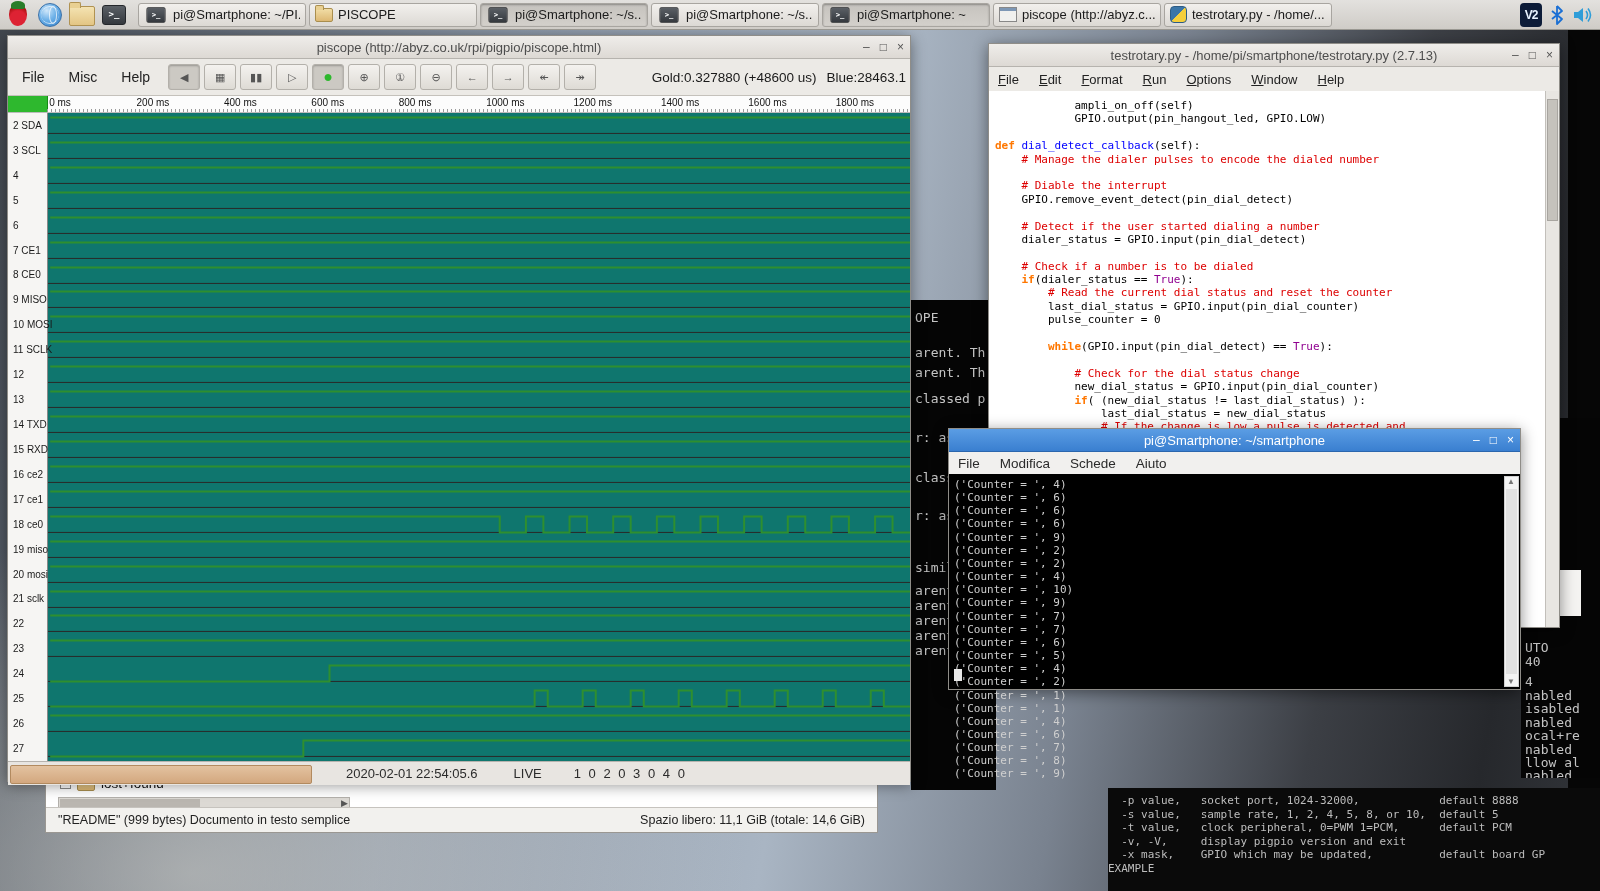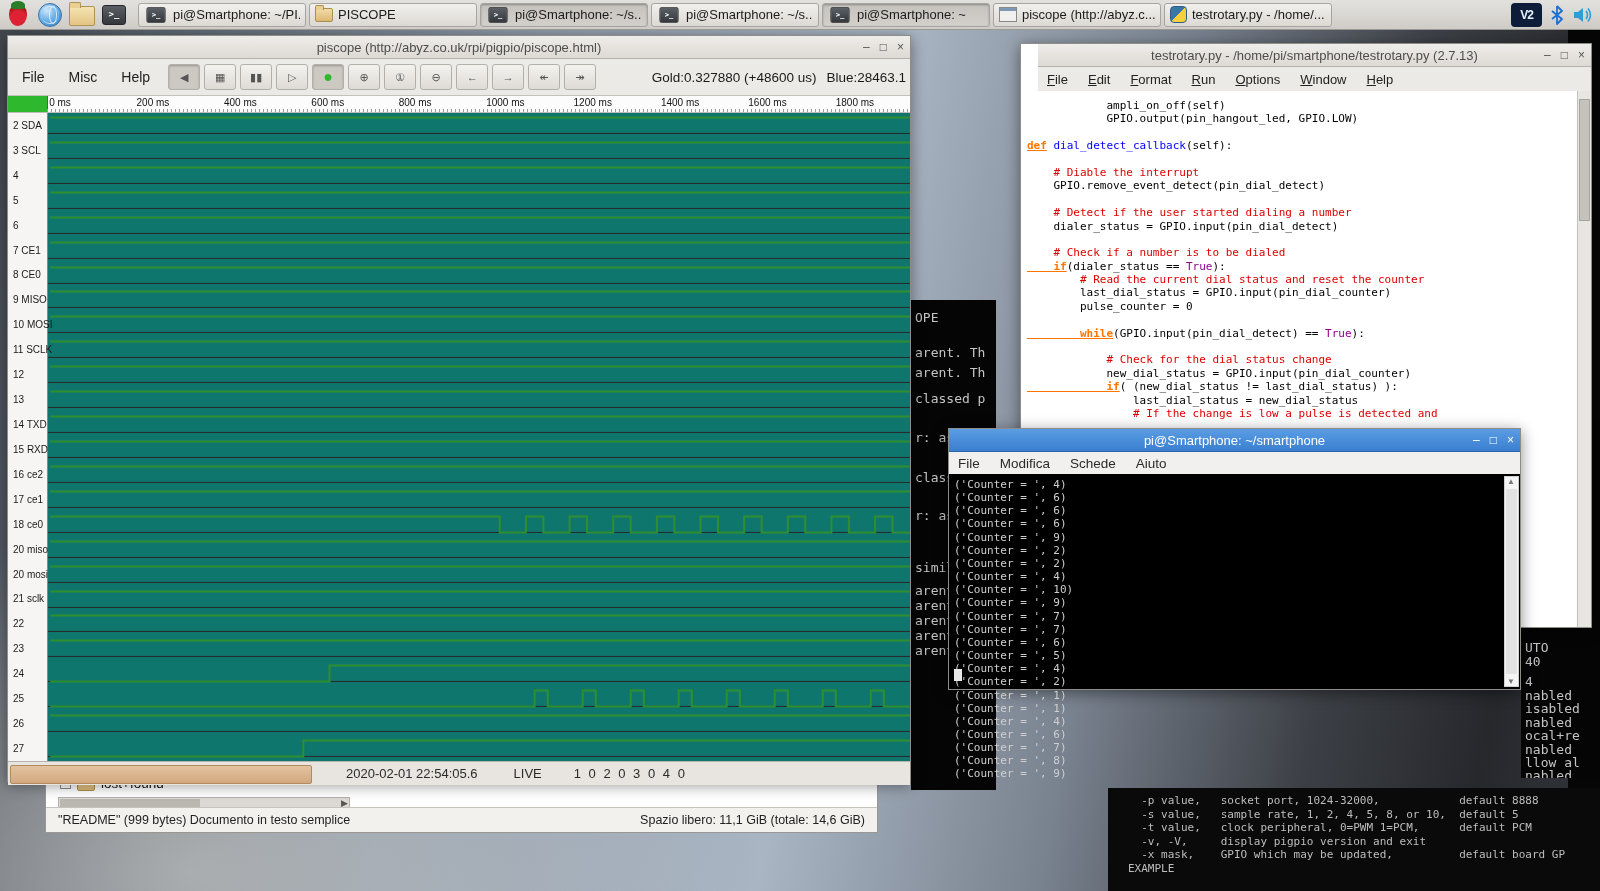--- a/index.html
+++ b/index.html
@@ -29,21 +29,21 @@
   .ic-files::before{content:"";position:absolute;left:-1px;top:-5px;width:10px;height:5px;background:#e9d092;border:1px solid #b09251;border-bottom:none;border-radius:2px 2px 0 0;}
   .ic-terminal{width:22px;height:18px;background:linear-gradient(#5b6066,#34383d);border:1px solid #24272b;border-radius:3px;color:#fff;
     font-family:"DejaVu Sans Mono",monospace;font-size:9px;font-weight:bold;line-height:17px;text-align:center;}
   .ic-terminal::before{content:">_";}
   .ic-sm{transform:scale(.8);}
   .ic-folder-sm{width:16px;height:12px;background:linear-gradient(#f1dda6,#ddb873);border:1px solid #a98e4e;border-radius:2px;position:relative;}
   .ic-folder-sm::before{content:"";position:absolute;left:-1px;top:-4px;width:7px;height:4px;background:#e9d092;border:1px solid #a98e4e;border-bottom:none;border-radius:2px 2px 0 0;}
   .ic-window{width:16px;height:13px;background:#f0f0ee;border:1px solid #888;position:relative;}
   .ic-window::before{content:"";position:absolute;left:0;right:0;top:0;height:3px;background:#7d97b5;}
   .ic-python{width:15px;height:15px;border-radius:4px;background:linear-gradient(135deg,#3b76a8 0 50%,#f5cf3c 50% 100%);border:1px solid #2d5c85;}
-  .ic-vnc{width:31px;height:24px;background:#0d1c38;border-radius:4px;color:#e8f3ff;font-weight:bold;font-size:12px;
+  .ic-vnc{width:22px;height:24px;background:#0d1c38;border-radius:4px;color:#e8f3ff;font-weight:bold;font-size:12px;
     display:flex;align-items:center;justify-content:center;letter-spacing:-1px;}
   
   .win{position:absolute;box-sizing:border-box;border:1px solid #8f8d88;box-shadow:0 3px 14px rgba(0,0,0,.45);background:#fff;}
   .titlebar{height:22px;display:flex;align-items:center;justify-content:center;position:relative;font-size:13px;color:#4d4d4d;
     background:linear-gradient(#efedea,#ddd9d4);border-bottom:1px solid #b6b3ae;}
   .titlebar .controls{position:absolute;right:6px;top:0;height:100%;display:flex;align-items:center;gap:10px;color:#555;font-size:12px;}
   .menubar{display:flex;align-items:center;gap:2px;font-size:13px;color:#222;background:#eceae6;}
   .menubar .mi{padding:3px 9px;}
   
   #piscope{left:7px;top:35px;width:904px;height:747px;background:#eceae6;z-index:10;}
@@ -76,48 +76,48 @@
   #fm{position:absolute;left:45px;top:772px;width:833px;height:61px;background:#fff;border:1px solid #9a9792;box-sizing:border-box;z-index:5;}
   #fm .tree-row{display:flex;align-items:center;gap:6px;padding:3px 0 0 14px;font-size:13.5px;color:#111;}
   .expander{width:9px;height:9px;border:1px solid #8a8a8a;background:#fff;position:relative;}
   .expander::before{content:"+";position:absolute;left:0px;top:-3.5px;font-size:10px;color:#444;}
   #fm .hscroll{position:absolute;left:12px;top:24px;width:290px;height:13px;background:#dcd9d4;border:1px solid #b3b0ab;}
   #fm .hthumb{position:absolute;left:1px;top:1px;width:140px;height:9px;background:#bab6b0;}
   #fm .harrow{position:absolute;right:1px;top:0px;font-size:9px;color:#555;}
   #fm .statusbar{position:absolute;left:0;right:0;bottom:0;height:24px;background:#f2f1ee;border-top:1px solid #c6c3be;
     display:flex;align-items:center;justify-content:space-between;padding:0 12px;font-size:12.5px;color:#222;}
   
-  #idle{left:1020px;top:43px;width:572px;height:585px;z-index:15;padding-left:17px;}
+  #idle{left:988px;top:43px;width:572px;height:585px;z-index:15;}
   #idle .menubar{height:24px;border-bottom:1px solid #c6c3be;background:#eceae6;}
   #idle .menubar .mi u{text-decoration:underline;}
   #idle-text{position:absolute;left:0;right:13px;top:47px;bottom:0;background:#fff;overflow:hidden;
     font-family:"DejaVu Sans Mono",monospace;font-size:11px;line-height:13.4px;color:#000;padding:8px 0 0 6px;}
   .code-line{white-space:pre;height:13.4px;}
-  .tok-k{color:#ff7700;font-weight:bold;text-decoration:underline;}
+  .tok-k{color:#ff7700;font-weight:bold;}
   .tok-c{color:#dd0000;}
   .tok-b{color:#900090;}
   .tok-d{color:#0000ff;}
   #idle-scroll{position:absolute;right:0;top:47px;width:13px;bottom:0;background:#e8e6e2;border-left:1px solid #c2bfba;}
   #idle-scroll .thumb{position:absolute;left:1px;right:1px;top:8px;height:120px;background:#c5c2bc;border:1px solid #a8a5a0;}
   
   #term{left:948px;top:428px;width:573px;height:262px;z-index:30;background:#000;}
   #term .titlebar{background:linear-gradient(#5b9de4,#3a7fd0);color:#fff;border-bottom:1px solid #2b66ad;}
   #term .titlebar .controls{color:#fff;}
   #term .menubar{height:22px;background:#f1f0ee;border-bottom:1px solid #cac7c2;font-size:13.5px;color:#2a2a2a;}
   #term-body{position:absolute;left:0;right:0;top:45px;bottom:0;background:#000;}
   #term-text{position:absolute;left:5px;top:4px;right:16px;bottom:0;font-family:"DejaVu Sans Mono",monospace;
     font-size:11px;line-height:13.15px;color:#cfcfcf;white-space:pre;}
   #term-cursor{position:absolute;left:5px;bottom:8px;width:8px;height:12px;background:#e8e8e8;}
   #term-scroll{position:absolute;right:1px;top:2px;width:13px;bottom:2px;background:#f4f4f4;border:1px solid #d0d0d0;}
   #term-scroll .up{position:absolute;top:0;left:2px;font-size:8px;color:#777;}
   #term-scroll .down{position:absolute;bottom:0;left:2px;font-size:8px;color:#777;}
   #term-scroll .thumb{position:absolute;left:1px;right:1px;top:12px;bottom:12px;background:#e2e2e2;}
   
   #help-term{position:absolute;left:1108px;top:788px;width:492px;height:103px;background:#0a0a0a;z-index:8;
-    font-family:"DejaVu Sans Mono",monospace;font-size:11px;line-height:13.5px;color:#bdbdbd;white-space:pre;padding:6px 0 0 20px;box-sizing:border-box;}
+    font-family:"DejaVu Sans Mono",monospace;font-size:11px;line-height:13.5px;color:#bdbdbd;white-space:pre;padding:6px 0 0 0;box-sizing:border-box;}
   
   .frag-strip{position:absolute;background:#050505;z-index:2;overflow:hidden;}
   #frag-left{left:911px;top:300px;width:85px;height:490px;}
   #frag-right{left:1521px;top:418px;width:79px;height:360px;}
   #frag-right .whitebox{position:absolute;left:0;top:152px;width:60px;height:46px;background:#f4f3f1;color:#222;
     font-family:"DejaVu Sans Mono",monospace;font-size:11px;padding:4px 0 0 6px;box-sizing:border-box;}
   #frag-right .whitebox .l2{margin-top:10px;font-family:"Liberation Sans",sans-serif;font-size:11px;}
   #rightcol{position:absolute;left:1568px;top:30px;width:32px;height:861px;background:#060606;z-index:1;}
   .frag{position:absolute;left:4px;font-family:"DejaVu Sans Mono",monospace;font-size:13px;color:#c4c4c4;white-space:pre;}
 </style>
@@ -275,21 +275,21 @@
           <div class="ch-label">9 MISO</div>
           <div class="ch-label">10 MOSI</div>
           <div class="ch-label">11 SCLK</div>
           <div class="ch-label">12</div>
           <div class="ch-label">13</div>
           <div class="ch-label">14 TXD</div>
           <div class="ch-label">15 RXD</div>
           <div class="ch-label">16 ce2</div>
           <div class="ch-label">17 ce1</div>
           <div class="ch-label">18 ce0</div>
-          <div class="ch-label">20 miso</div>
+          <div class="ch-label">19 miso</div>
           <div class="ch-label">20 mosi</div>
           <div class="ch-label">21 sclk</div>
           <div class="ch-label">22</div>
           <div class="ch-label">23</div>
           <div class="ch-label">24</div>
           <div class="ch-label">25</div>
           <div class="ch-label">26</div>
           <div class="ch-label">27</div>
         </div>
       <div id="pis-plot">
@@ -491,20 +491,21 @@
         <span class="mi"><u>R</u>un</span>
         <span class="mi"><u>O</u>ptions</span>
         <span class="mi"><u>W</u>indow</span>
         <span class="mi"><u>H</u>elp</span>
       </div>
     <div id="idle-text">
         <div class="code-line"><span>            ampli_on_off(self)</span></div>
         <div class="code-line"><span>            GPIO.output(pin_hangout_led, GPIO.LOW)</span></div>
         <div class="code-line">&nbsp;</div>
         <div class="code-line"><span class="tok-k">def</span><span> </span><span class="tok-d">dial_detect_callback</span><span>(self):</span></div>
+        <div class="code-line"><span class="tok-c">    # Manage the dialer pulses to encode the dialed number</span></div>
         <div class="code-line">&nbsp;</div>
         <div class="code-line"><span class="tok-c">    # Diable the interrupt</span></div>
         <div class="code-line"><span>    GPIO.remove_event_detect(pin_dial_detect)</span></div>
         <div class="code-line">&nbsp;</div>
         <div class="code-line"><span class="tok-c">    # Detect if the user started dialing a number</span></div>
         <div class="code-line"><span>    dialer_status = GPIO.input(pin_dial_detect)</span></div>
         <div class="code-line">&nbsp;</div>
         <div class="code-line"><span class="tok-c">    # Check if a number is to be dialed</span></div>
         <div class="code-line"><span class="tok-k">    if</span><span>(dialer_status == </span><span class="tok-b">True</span><span>):</span></div>
         <div class="code-line"><span class="tok-c">        # Read the current dial status and reset the counter</span></div>

